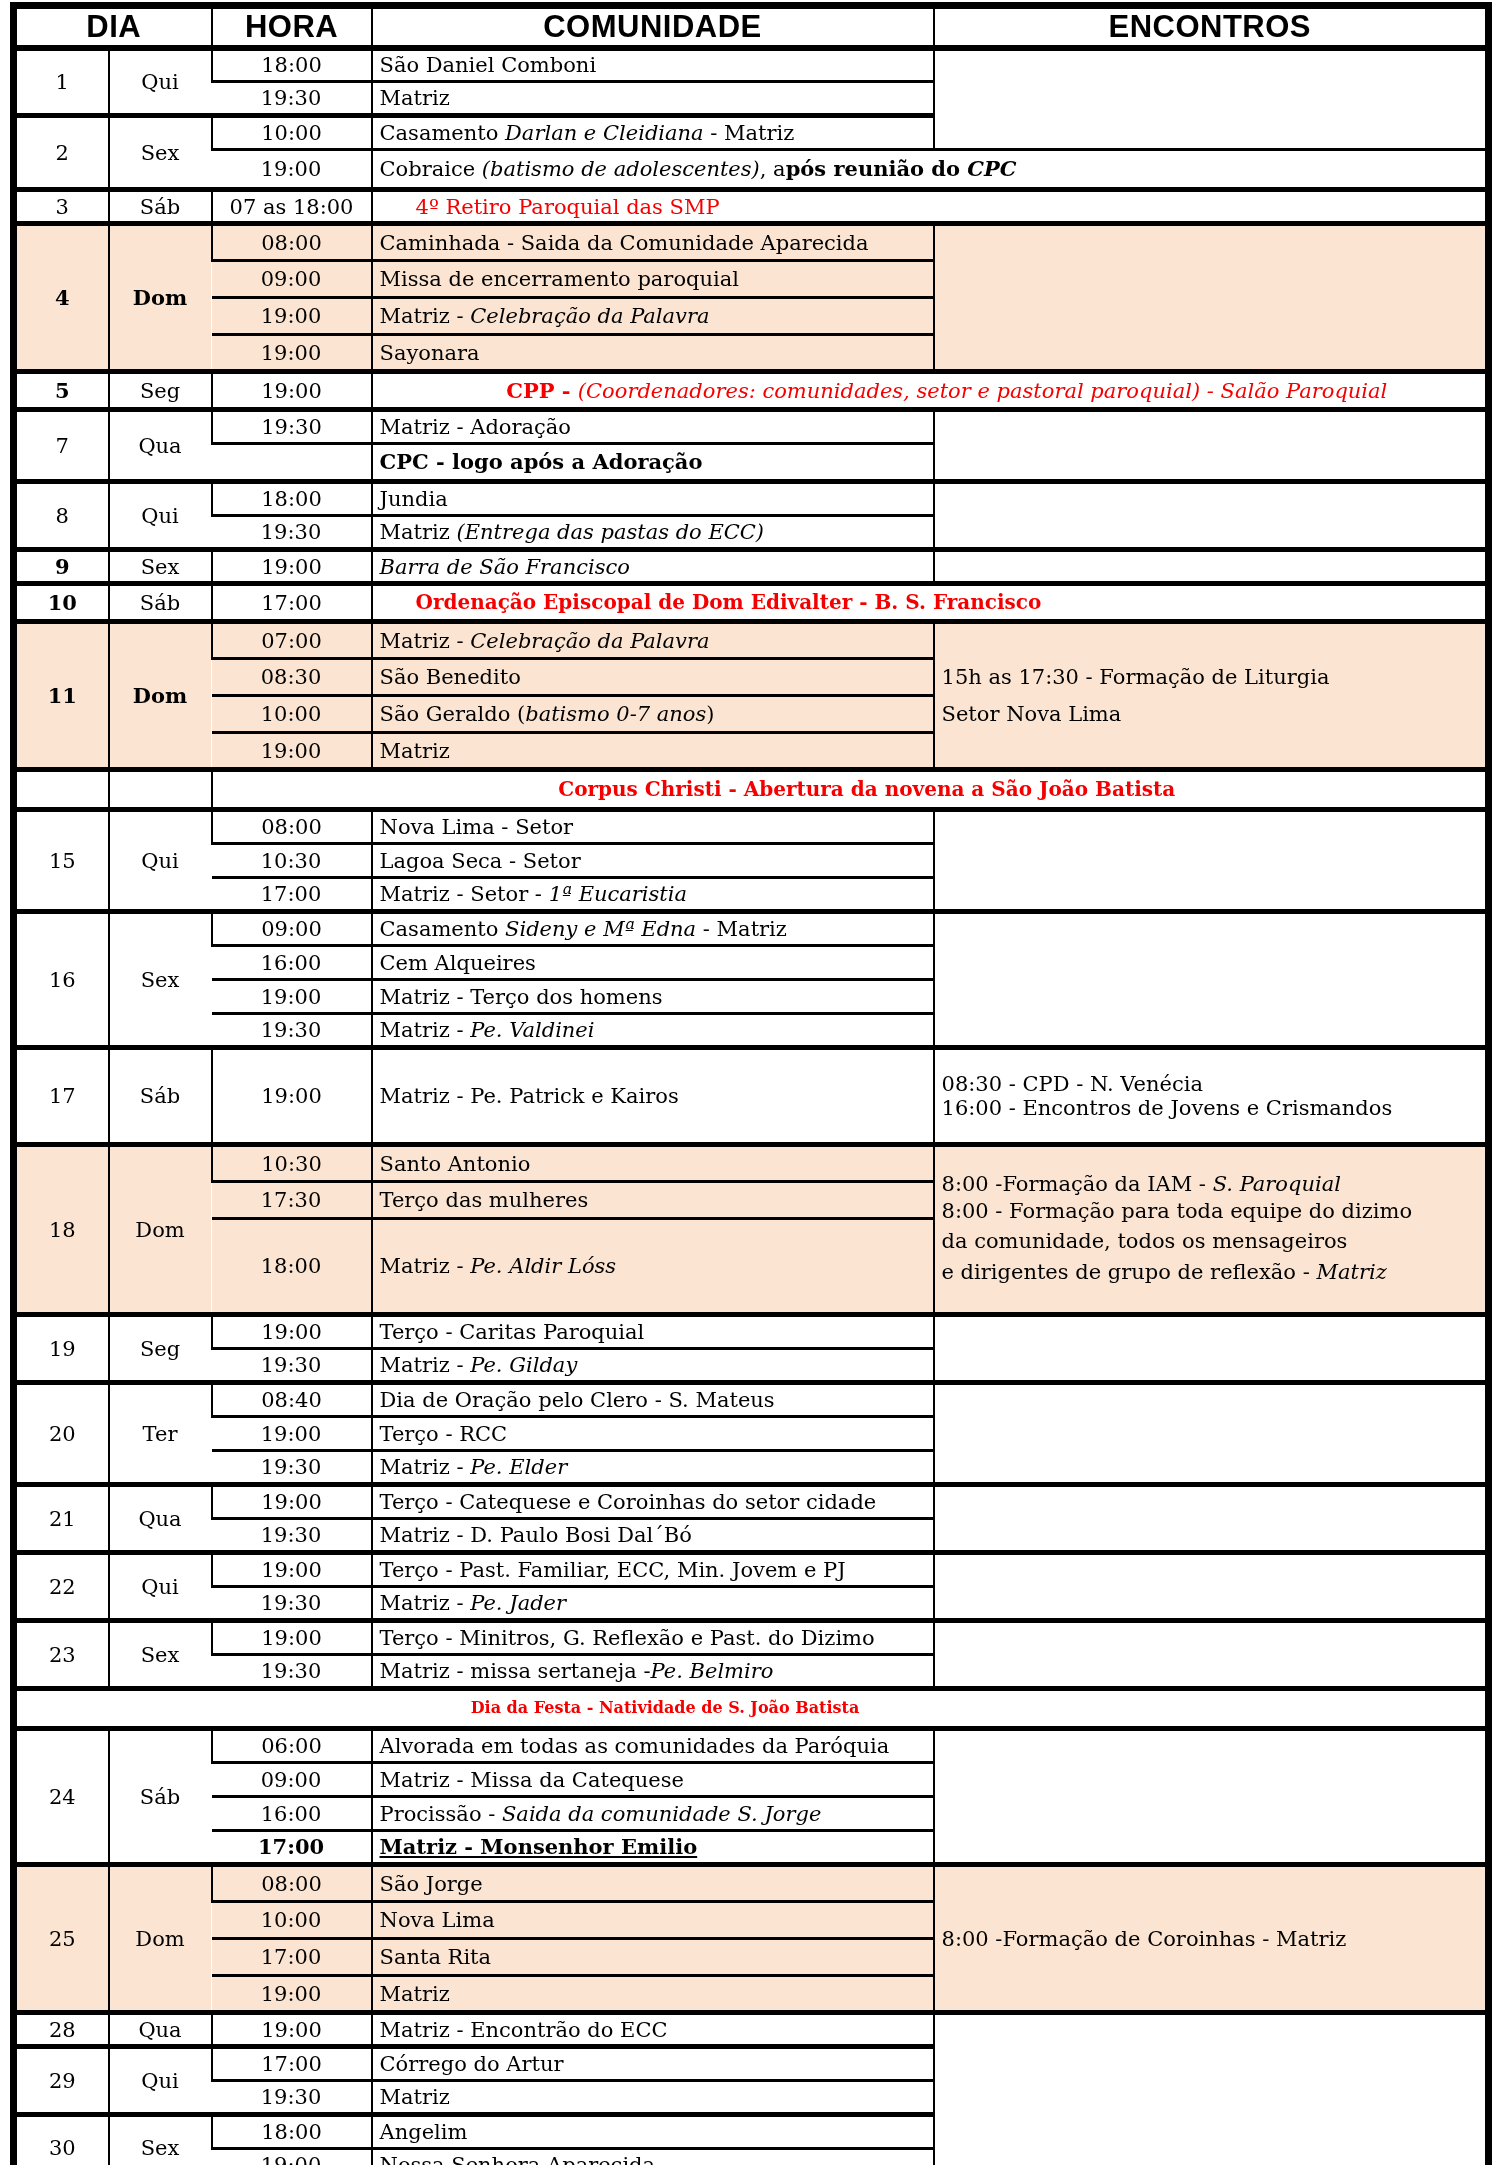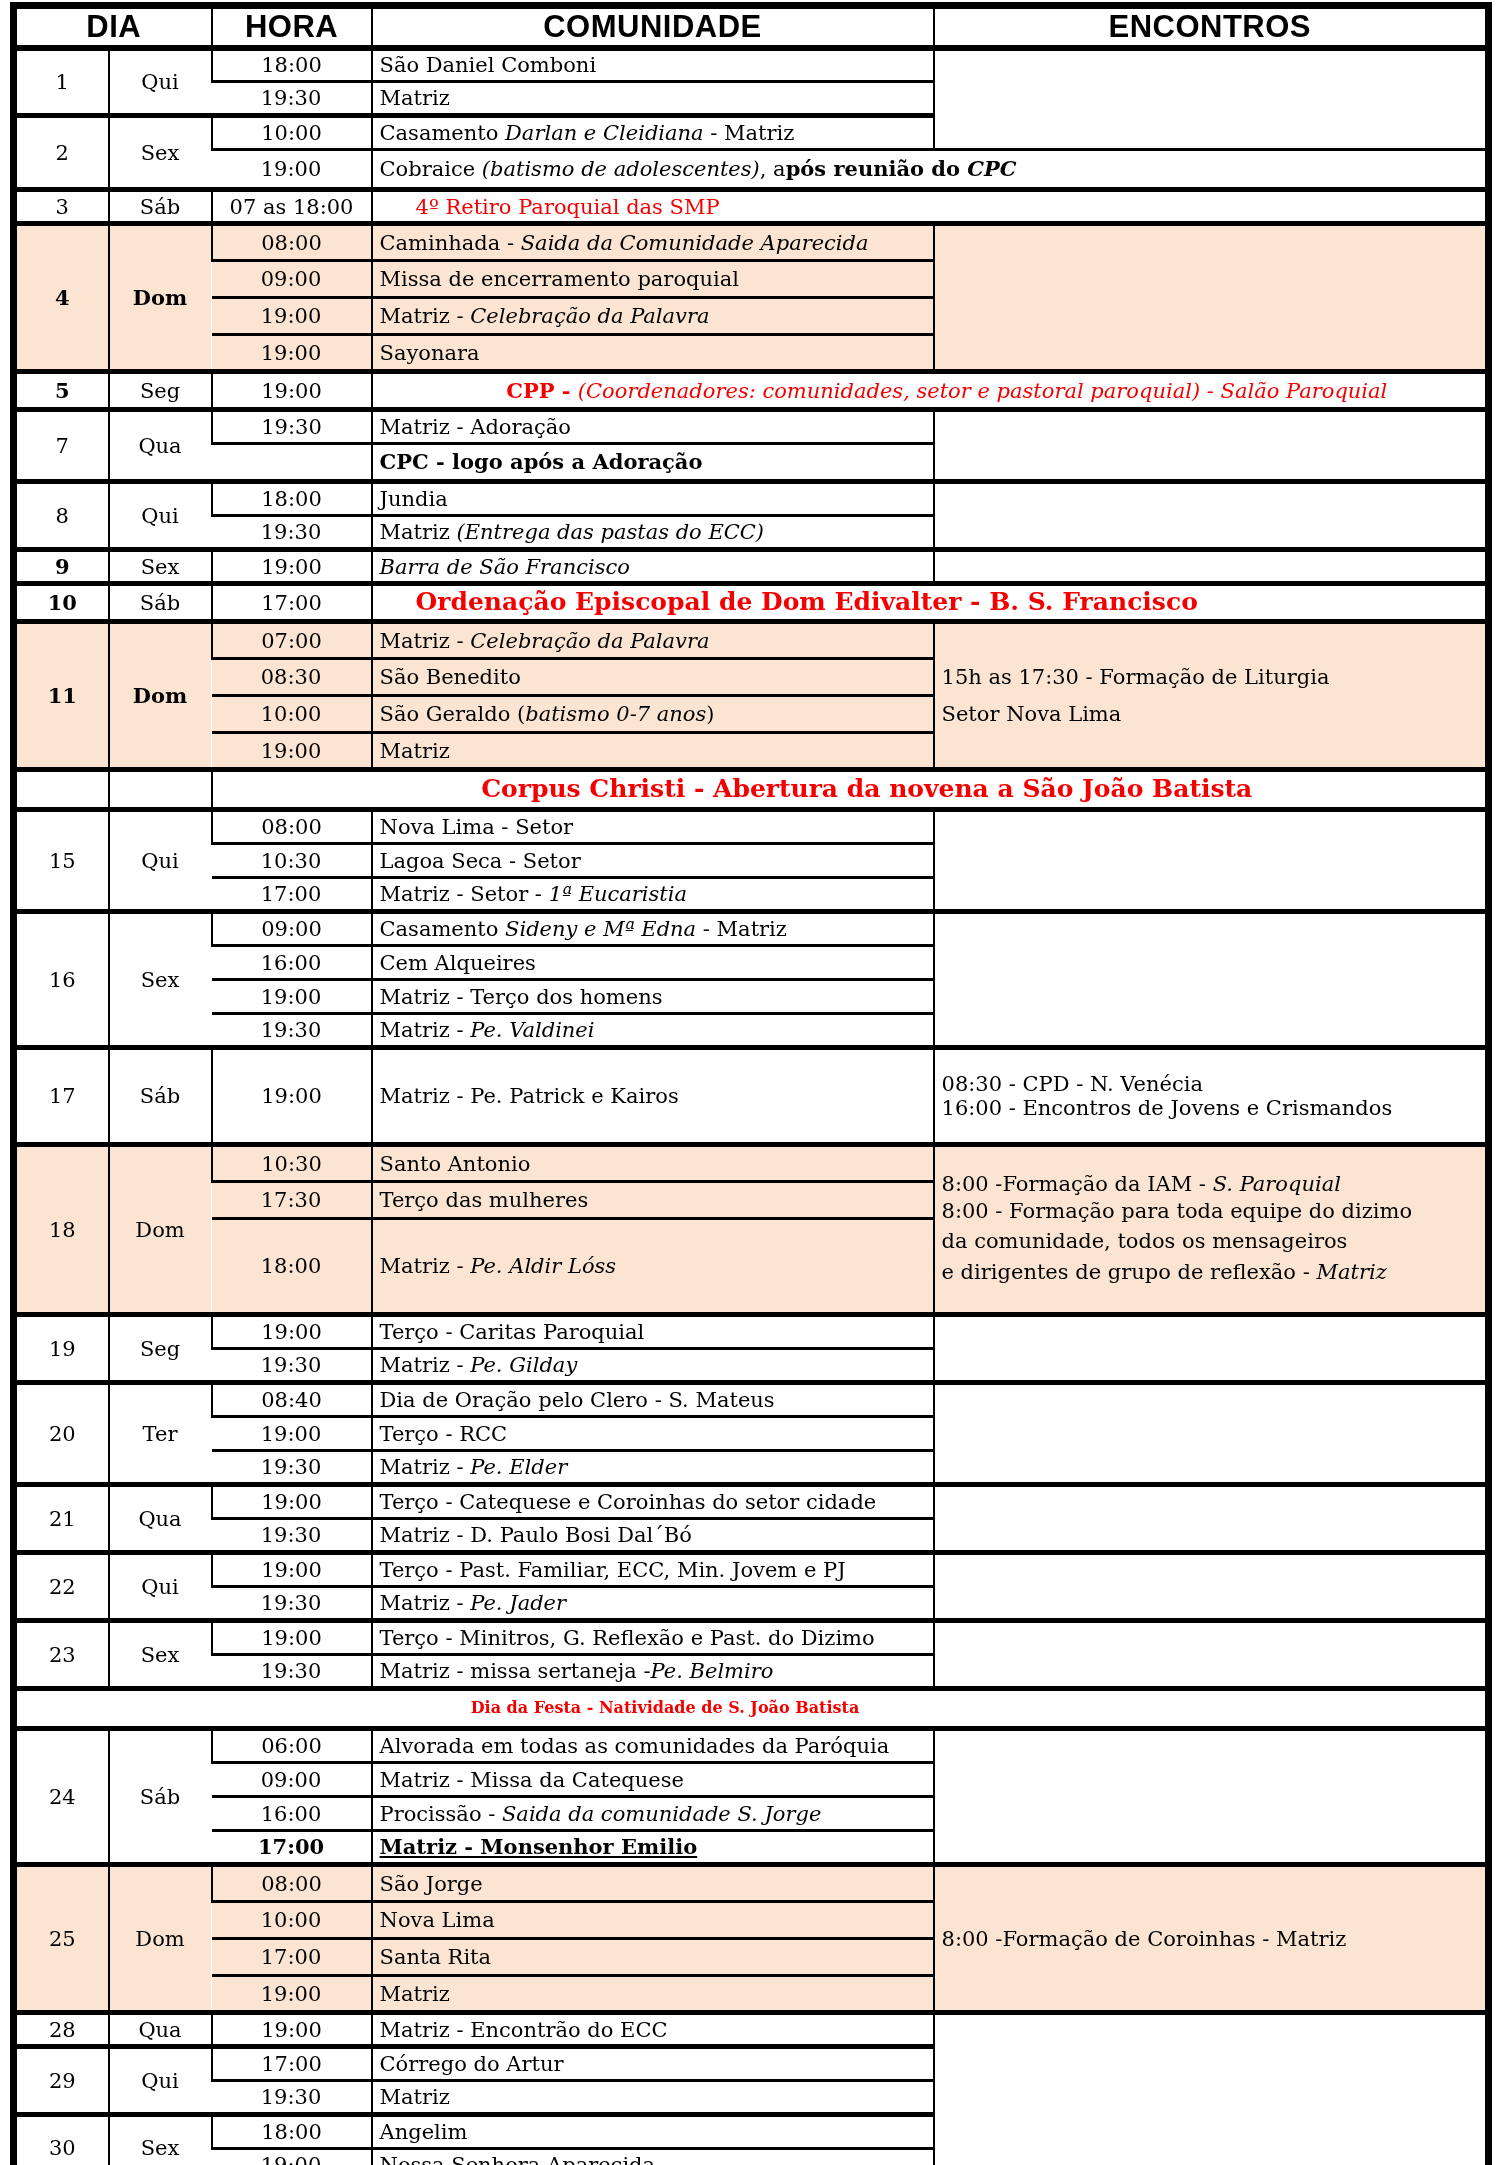--- a/index.html
+++ b/index.html
@@ -20,21 +20,21 @@
   tr.sub > td{border-top:3px solid #000;}
   td.c1,td.c2,td.t{text-align:center;padding:0 2px;}
   td.com,td.enc{text-align:left;}
   tr.peach > td{background:var(--peach,#FBE5D2);}
   .red{color:var(--red,#F50000);padding-left:43px;}
   .bold{font-weight:bold;}
   .center{text-align:center;}
   .ra{text-align:right;padding-right:2px;}
   .la{text-align:left;padding-left:3px;}
   td.festa-cell{text-align:center;padding-right:215px;font-size:16px;}
-  td.banner{font-size:25px;}
+  td.banner{font-size:20px;}
   .split{display:flex;flex-direction:column;justify-content:center;}
   .split-17{height:86px;padding:3px 0;}
   .split-18{height:158px;padding:2px 0;}
   .enc-lines div{line-height:1.45;}
   .gap-b{margin-bottom:13px;}
 </style>
 </head>
 <body>
 
 <div class="wrap">
@@ -83,21 +83,21 @@
       <td class="c1">3</td>
       <td class="c2">Sáb</td>
       <td class="t">07 as 18:00</td>
       <td class="com red" colspan="2">4º Retiro Paroquial das SMP</td>
     </tr>
 
     <tr class="gs peach">
       <td class="c1 bold" rowspan="4">4</td>
       <td class="c2 bold" rowspan="4">Dom</td>
       <td class="t">08:00</td>
-      <td class="com"><span>Caminhada - </span><span style="font-style: italic;">Saida da Comunidade Aparecida</span></td>
+      <td class="com"><span>Caminhada - </span><span style="">Saida da Comunidade Aparecida</span></td>
       <td class="enc" rowspan="4"></td>
     </tr>
     <tr class="sub peach">
       <td class="t">09:00</td>
       <td class="com">Missa de encerramento paroquial</td>
     </tr>
     <tr class="sub peach">
       <td class="t">19:00</td>
       <td class="com"><span>Matriz - </span><span style="font-style: italic;">Celebração da Palavra</span></td>
     </tr>

